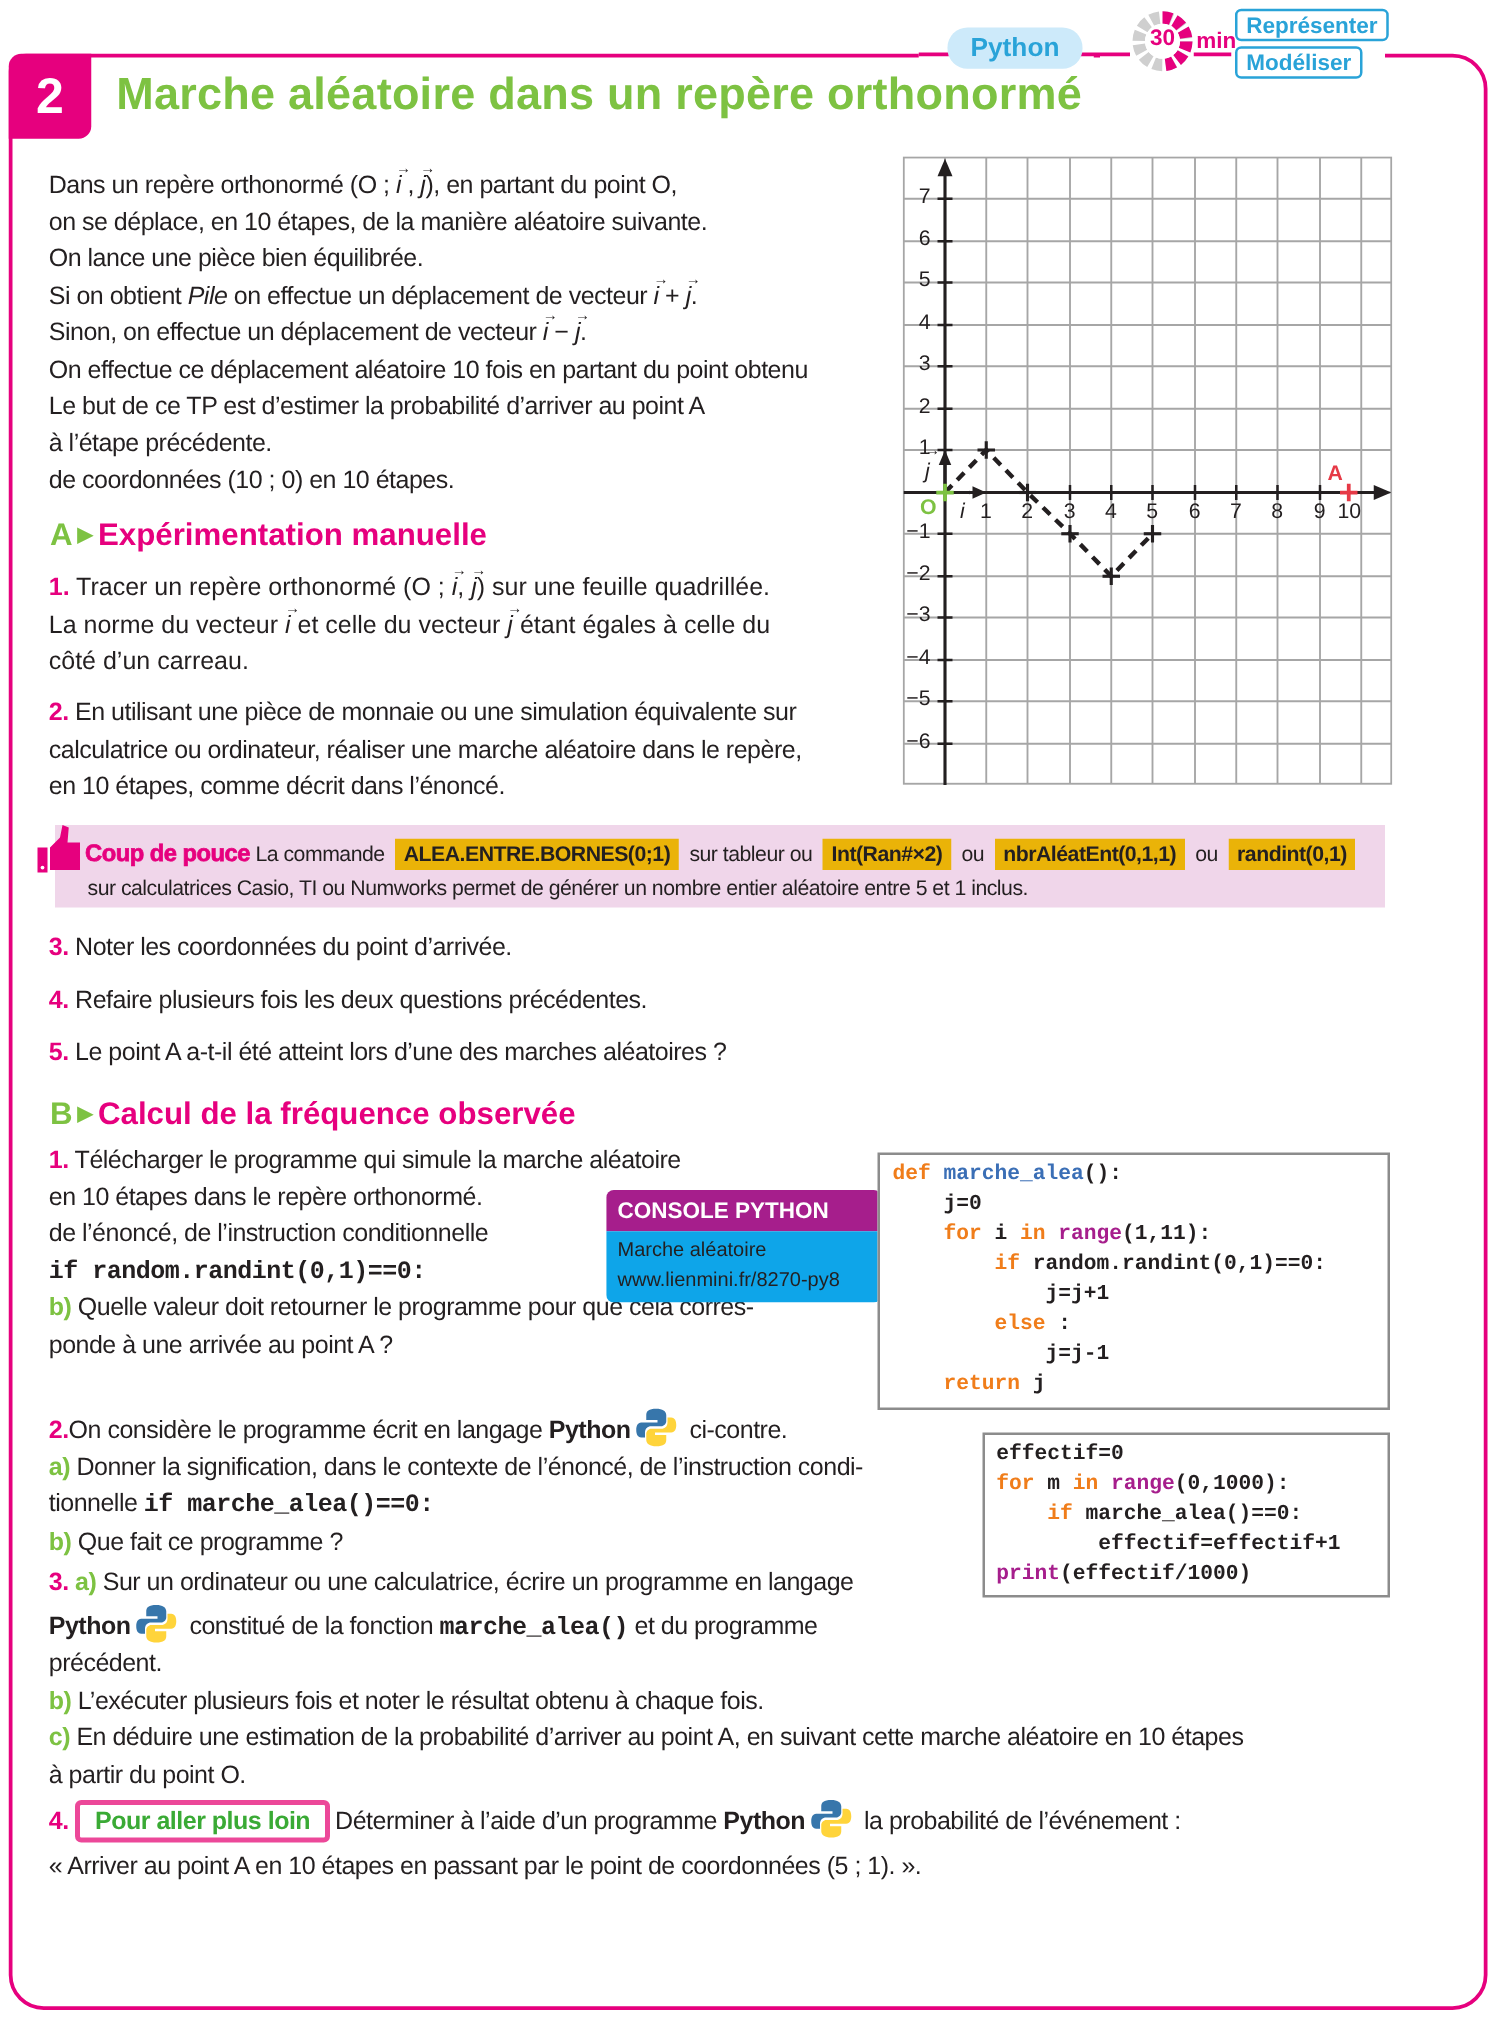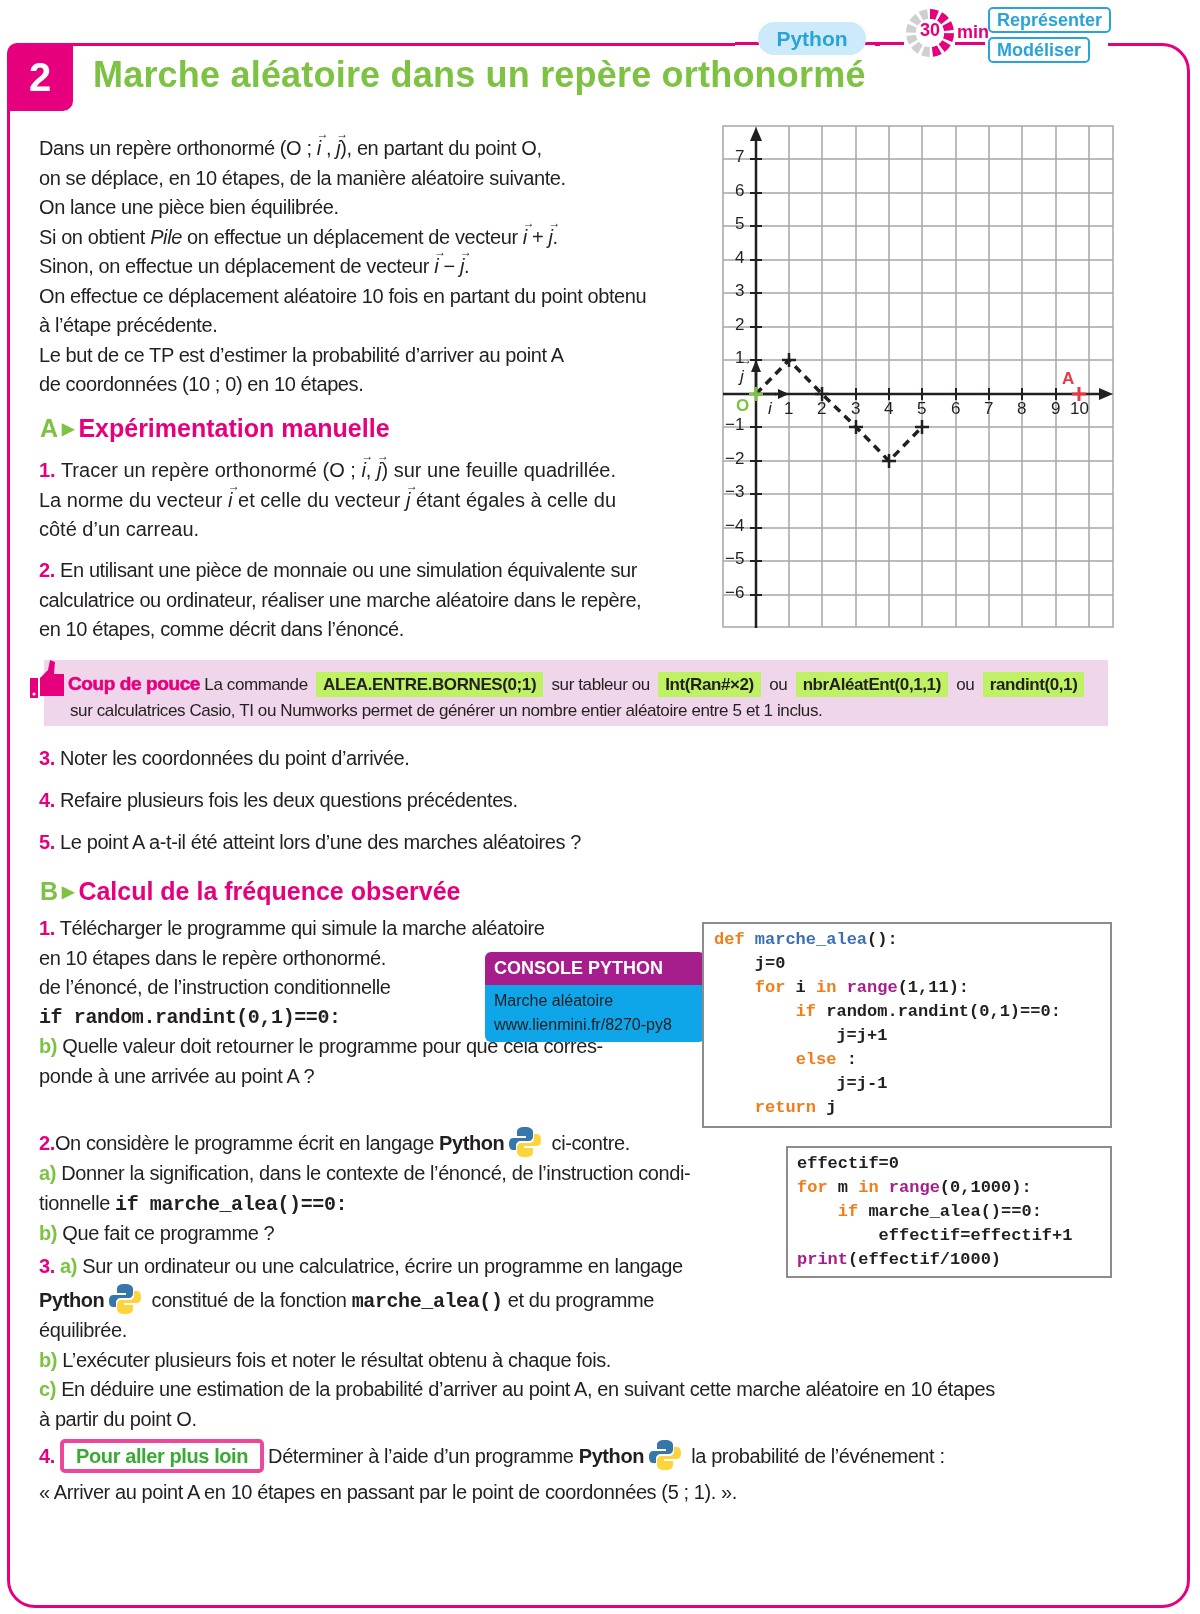--- a/index.html
+++ b/index.html
@@ -44,21 +44,21 @@
   .sec-h .letter { color: #7dc242; }
   .sec-h .tri { color: #7dc242; font-size: 16px; vertical-align: 3px; margin: 0 4px; }
   .mono { font-family: "Liberation Mono", monospace; font-weight: bold; }
   .graph { position: absolute; left: 722px; top: 125px; width: 392px; height: 503px; }
   .coup {
     position: absolute; left: 44px; top: 660px; width: 1064px; height: 66px;
     background: #f0d6ea;
   }
   .coup-row { position: absolute; font-size: 17px; white-space: nowrap; }
   .coup-label { color: #e6007e; font-weight: bold; font-size: 19px; -webkit-text-stroke: 0.6px #e6007e; }
-  .cmd { background: #bef264; font-weight: bold; padding: 3px 7px; margin: 0 4px; }
+  .cmd { background: #eab308; font-weight: bold; padding: 3px 7px; margin: 0 4px; }
   .thumb { position: absolute; left: 28px; top: 660px; width: 38px; height: 40px; }
   .console { position: absolute; left: 485px; top: 952px; width: 220px; height: 90px; border-radius: 6px; overflow: hidden; }
   .console-h { background: #a61e8c; color: #fff; font: bold 18px "Liberation Sans", sans-serif; height: 33px; display: flex; align-items: center; padding-left: 9px; }
   .console-b { background: #0ea5e9; height: 57px; padding: 4px 9px; font-size: 16px; line-height: 24px; }
   .code {
     position: absolute; border: 2px solid #8c8c8c; background: #fff;
     font-family: "Liberation Mono", monospace; font-weight: bold; font-size: 17px; line-height: 24px; white-space: pre;
   }
   .kw { color: #f07d1a; }
   .fn { color: #3b6fb6; }
@@ -93,22 +93,22 @@
 <div class="tag" style="left:988px;top:7px;">Représenter</div>
 <div class="tag" style="left:988px;top:37px;">Modéliser</div>
 
 <div class="txt cond" style="left:39px;top:134px;width:660px;">
   <div><span>Dans un repère orthonormé (O ; </span><span class="vec">i</span> , <span class="vec">j</span><span>), en partant du point O,</span></div>
   <div>on se déplace, en 10 étapes, de la manière aléatoire suivante.</div>
   <div>On lance une pièce bien équilibrée.</div>
   <div><span>Si on obtient </span><i>Pile</i><span> on effectue un déplacement de vecteur </span><span class="vec">i</span> + <span class="vec">j</span>.</div>
   <div><span>Sinon, on effectue un déplacement de vecteur </span><span class="vec">i</span> − <span class="vec">j</span>.</div>
   <div>On effectue ce déplacement aléatoire 10 fois en partant du point obtenu</div>
+  <div>Le but de ce TP est d’estimer la probabilité d’arriver au point A</div>
   <div>à l’étape précédente.</div>
-  <div>Le but de ce TP est d’estimer la probabilité d’arriver au point A</div>
   <div>de coordonnées (10 ; 0) en 10 étapes.</div>
 </div>
 
 <svg class="graph" viewBox="0 0 392 503">
   <g stroke="#a6a6a6" stroke-width="1.5">
     <rect x="1" y="1" width="390" height="501" fill="#fff"></rect>
     <line x1="34" y1="1" x2="34" y2="502"></line>
       <line x1="67" y1="1" x2="67" y2="502"></line>
     <line x1="100" y1="1" x2="100" y2="502"></line>
       <line x1="134" y1="1" x2="134" y2="502"></line>
@@ -295,21 +295,21 @@
   <div><span>tionnelle </span><span class="mono">if marche_alea()==0:</span></div>
   <div><span class="sub">b)</span> <span>Que fait ce programme ?</span></div>
 </div>
 
 <div class="txt cond" style="left:39px;top:1252px;width:1080px;">
   <div><span class="num">3.</span> <span class="sub">a)</span> <span>Sur un ordinateur ou une calculatrice, écrire un programme en langage</span></div>
   <div><b>Python</b><svg class="pyicon" viewBox="0 0 34 34">
         <path d="M17 2c-6 0-8 2-8 5v4h9v2H5c-3 0-4 3-4 6s1 6 4 6h3v-4c0-3 2-5 5-5h8c2 0 4-2 4-4V7c0-3-3-5-8-5z" fill="#3776ab"></path>
         <path d="M17 32c6 0 8-2 8-5v-4h-9v-2h13c3 0 4-3 4-6s-1-6-4-6h-3v4c0 3-2 5-5 5h-8c-2 0-4 2-4 4v5c0 3 3 5 8 5z" fill="#ffd43b"></path>
       </svg><span> constitué de la fonction </span><span class="mono">marche_alea()</span><span> et du programme</span></div>
-  <div>équilibrée.</div>
+  <div>précédent.</div>
   <div><span class="sub">b)</span> <span>L’exécuter plusieurs fois et noter le résultat obtenu à chaque fois.</span></div>
   <div><span class="sub">c)</span> <span>En déduire une estimation de la probabilité d’arriver au point A, en suivant cette marche aléatoire en 10 étapes</span></div>
   <div>à partir du point O.</div>
 </div>
 
 <div class="txt cond" style="left:39px;top:1438px;width:1080px;line-height:36px;">
   <div><span class="num">4.</span> <span class="allerloin">Pour aller plus loin</span><span>Déterminer à l’aide d’un programme </span><b>Python</b><svg class="pyicon" viewBox="0 0 34 34">
         <path d="M17 2c-6 0-8 2-8 5v4h9v2H5c-3 0-4 3-4 6s1 6 4 6h3v-4c0-3 2-5 5-5h8c2 0 4-2 4-4V7c0-3-3-5-8-5z" fill="#3776ab"></path>
         <path d="M17 32c6 0 8-2 8-5v-4h-9v-2h13c3 0 4-3 4-6s-1-6-4-6h-3v4c0 3-2 5-5 5h-8c-2 0-4 2-4 4v5c0 3 3 5 8 5z" fill="#ffd43b"></path>
       </svg><span> la probabilité de l’événement :</span></div>

